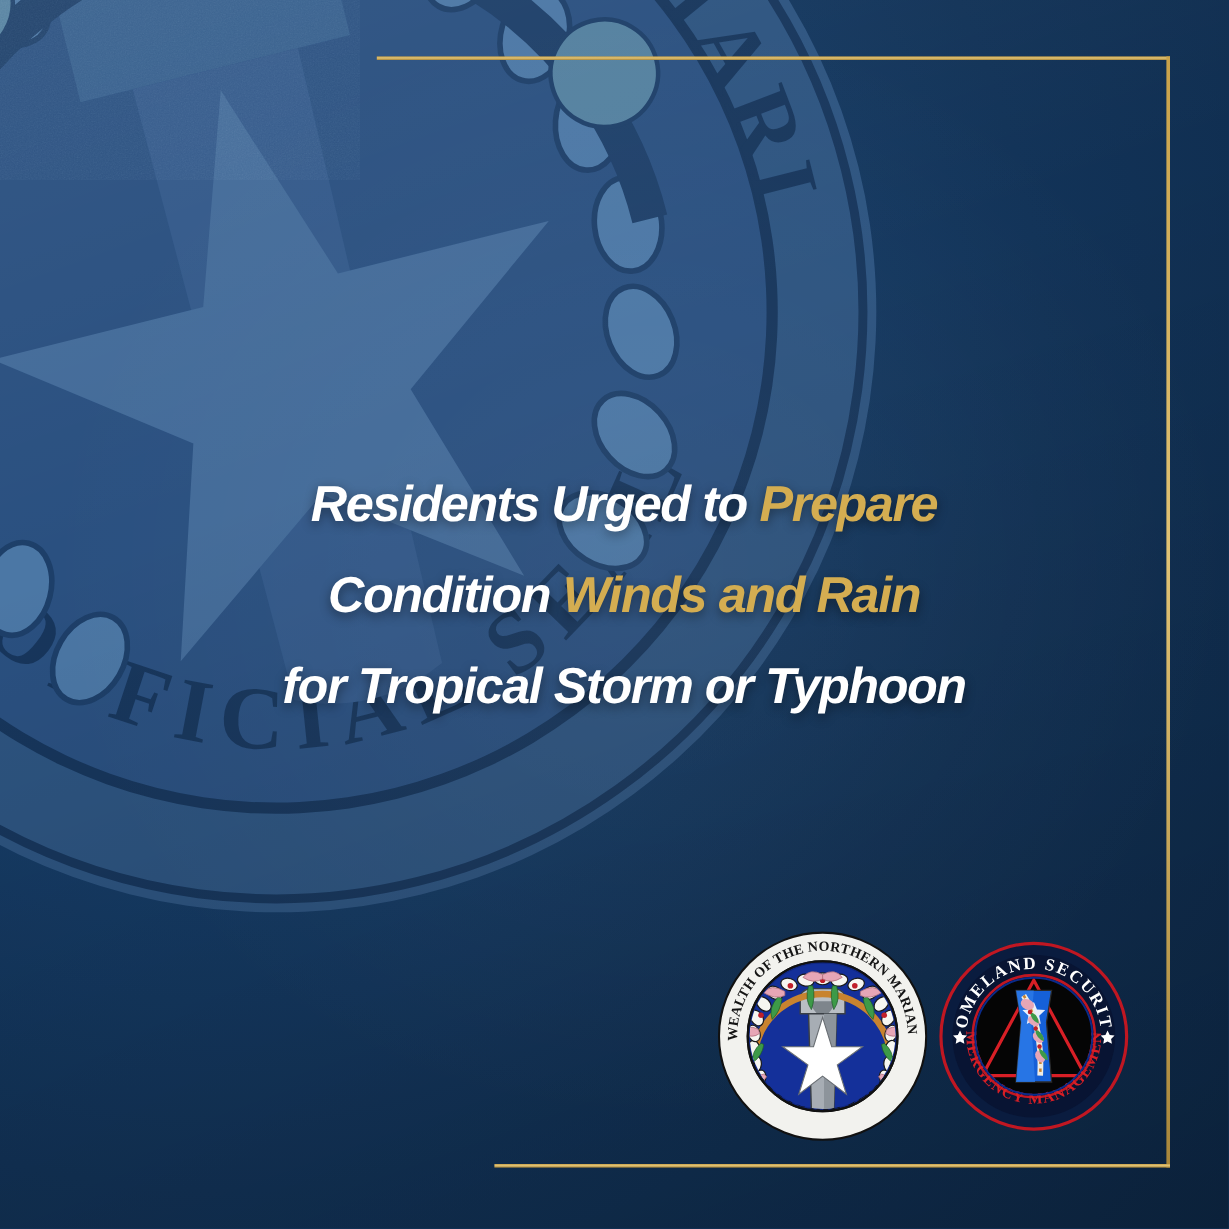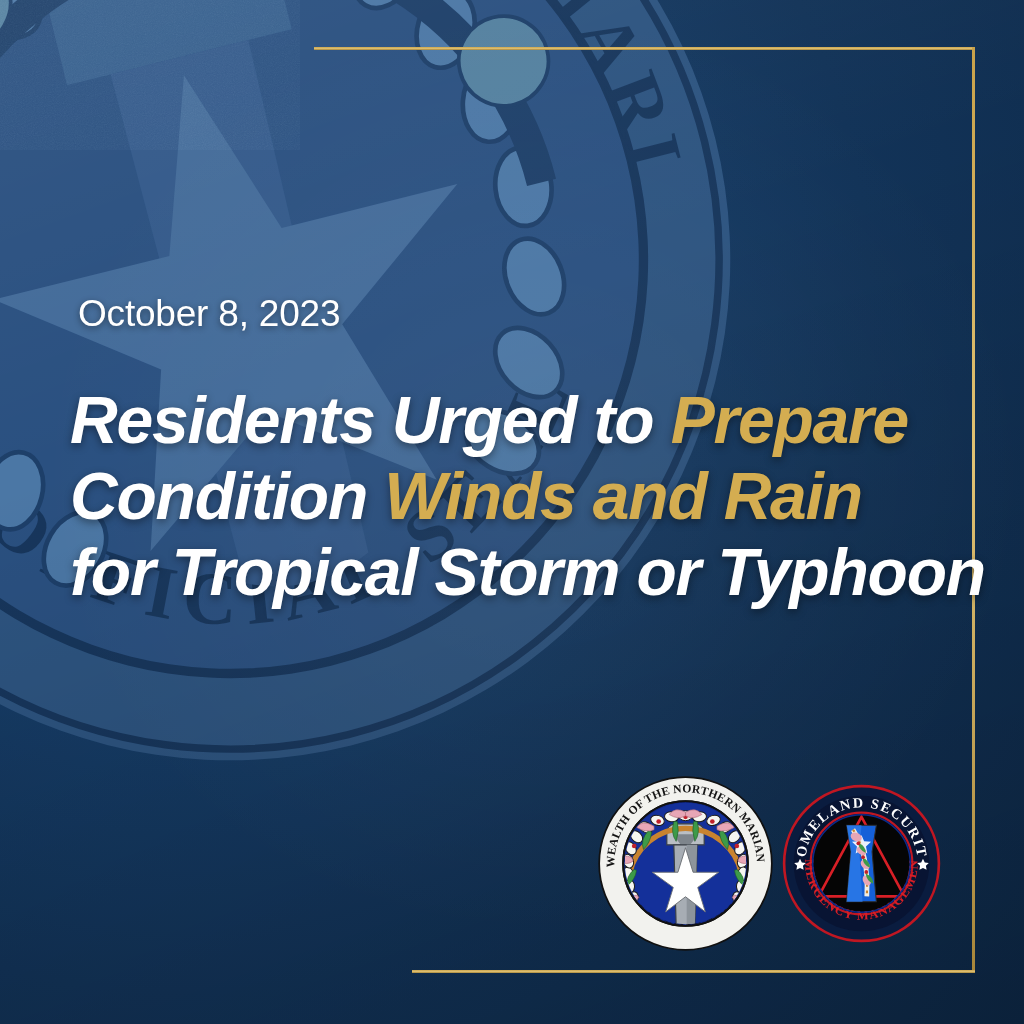--- a/index.html
+++ b/index.html
@@ -79,25 +79,26 @@
   }
   .datestamp .d2 { margin-left: -2px; display: block; }
 
   .headline {
     position: absolute;
     left: 70px;
     top: 382px;
     width: 900px;
     font-weight: bold;
     font-style: italic;
-    font-size: 66px;
+    font-size: 42px;
     line-height: 76px;
     letter-spacing: -1.2px;
     color: #ffffff;
     text-shadow: 0 3px 9px rgba(0,0,0,.42);
+    text-align: center;
   }
   .headline .gold { color: #d4ad51; }
   .headline .line { display: block; white-space: nowrap; }
 
   
   .seals {
     position: absolute;
     left: 598px;
     top: 776px;
     display: flex;
@@ -186,21 +187,20 @@
     <rect width="100%" height="100%" filter="url(#grainF)"></rect>
   </svg>
 
   <div class="frame">
     <div class="ln top"></div>
     <div class="ln right"></div>
     <div class="ln bottom"></div>
   </div>
 
   <div class="datestamp">
-    <span class="d1">October 8, 2023</span>
   </div>
 
   <div class="headline">
     <span class="line"><span>Residents Urged to </span><span class="gold">Prepare</span></span>
     <span class="line"><span>Condition </span><span class="gold">Winds and Rain</span></span>
     <span class="line"><span>for Tropical Storm or Typhoon</span></span>
   </div>
 
   <div class="seals">
 

